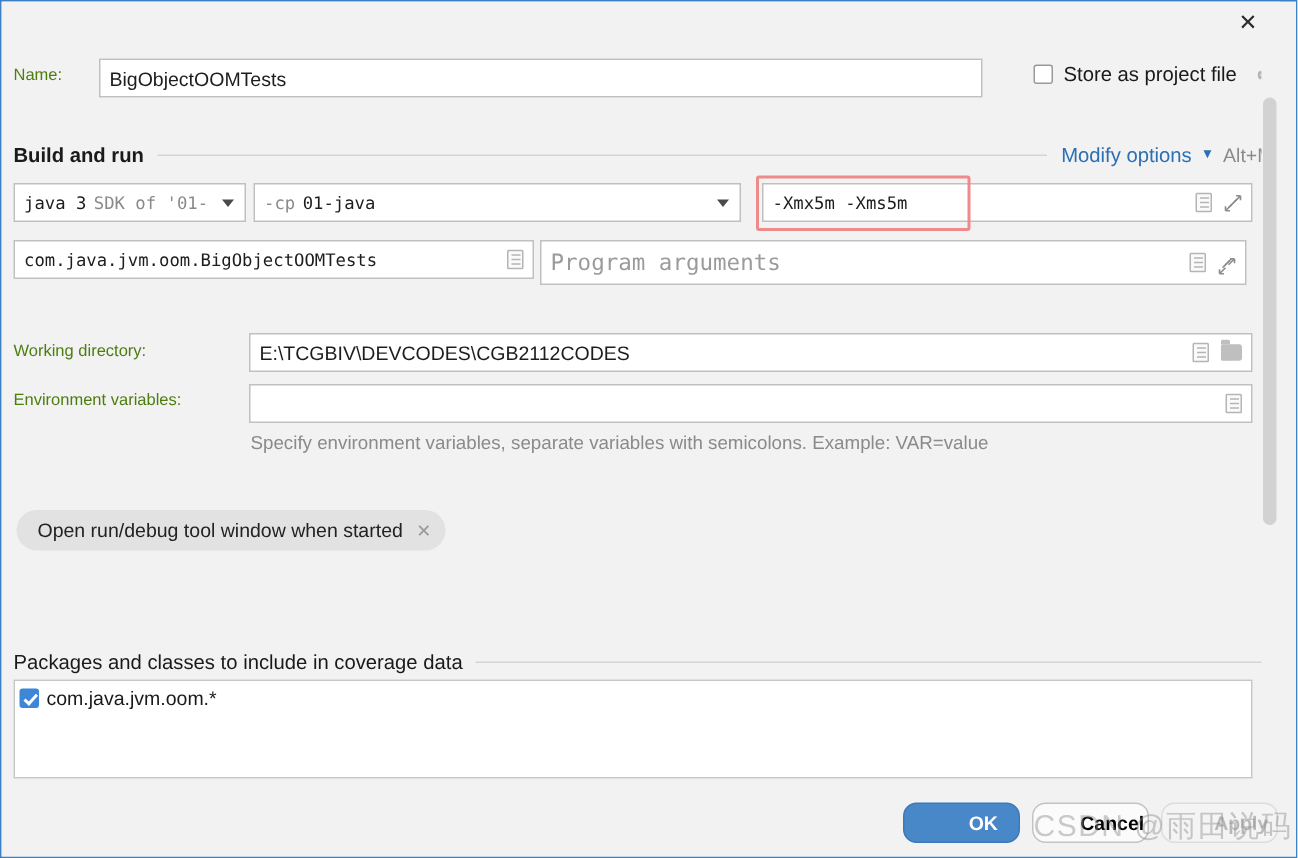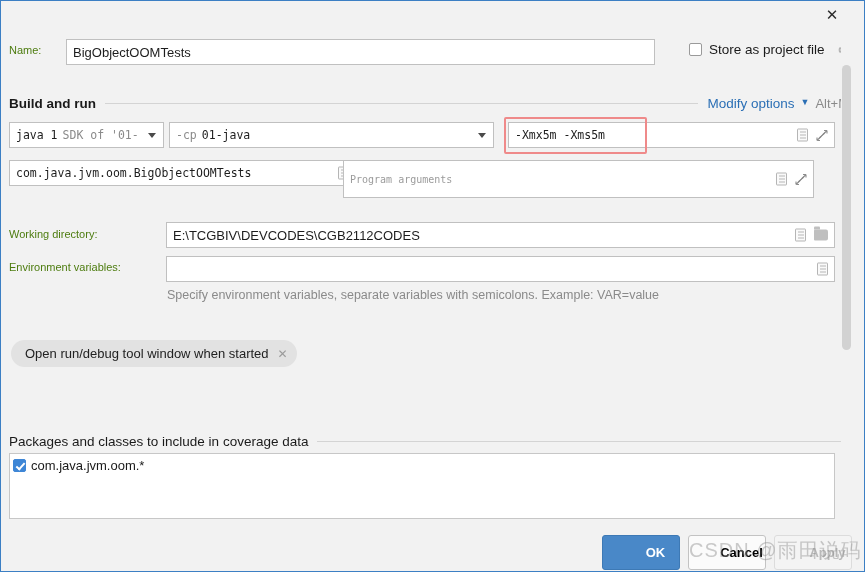--- a/index.html
+++ b/index.html
@@ -256,24 +256,24 @@
   
   .main-class {
     position: absolute;
     left: 8px; top: 159px;
     width: 347px; height: 26px;
     font-family: "DejaVu Sans Mono", monospace;
     font-size: 11.5px;
   }
   .prog-args {
     position: absolute;
-    left: 342px; top: 159px;
-    width: 471px; height: 38px;
+    left: 359px; top: 159px;
+    width: 471px; height: 30px;
     font-family: "DejaVu Sans Mono", monospace;
-    font-size: 10px;
+    font-size: 15px;
   }
   .ph { color: #9b9b9b; }
 
   
   .wd-label {
     position: absolute; left: 8px; top: 227px;
   }
   .wd-input {
     position: absolute;
     left: 165px; top: 221px;
@@ -333,22 +333,22 @@
 
   
   .bottom {
     position: absolute;
     left: 0; top: 522px;
     width: 865px; height: 50px;
     background: #f2f2f2;
   }
   .btn {
     position: absolute;
-    height: 35px;
-    border-radius: 3px;
+    height: 27px;
+    border-radius: 9px;
     font-size: 13px;
     display: flex;
     align-items: center;
     justify-content: center;
     cursor: pointer;
     user-select: none;
     padding-left: 29px;
   }
   .btn-ok {
     left: 601px; top: 534px;
@@ -431,21 +431,21 @@
       <span class="sec-title">Build and run</span>
       <span class="sec-rule"></span>
       <span class="sec-right">
         <span class="link">Modify options</span>
         <span class="chev">▼</span>
         <span class="shortcut">Alt+M</span>
       </span>
     </div>
 
     <div class="combo sdk-combo">
-      <span>java 1</span>
+      <span>java 3</span>
       <span class="dim" style="margin-left:5px;">SDK of '01-</span>
       <span class="arrow"></span>
     </div>
 
     <div class="combo cp-combo">
       <span class="dim">-cp</span>
       <span style="margin-left:5px;">01-java</span>
       <span class="arrow"></span>
     </div>
 

